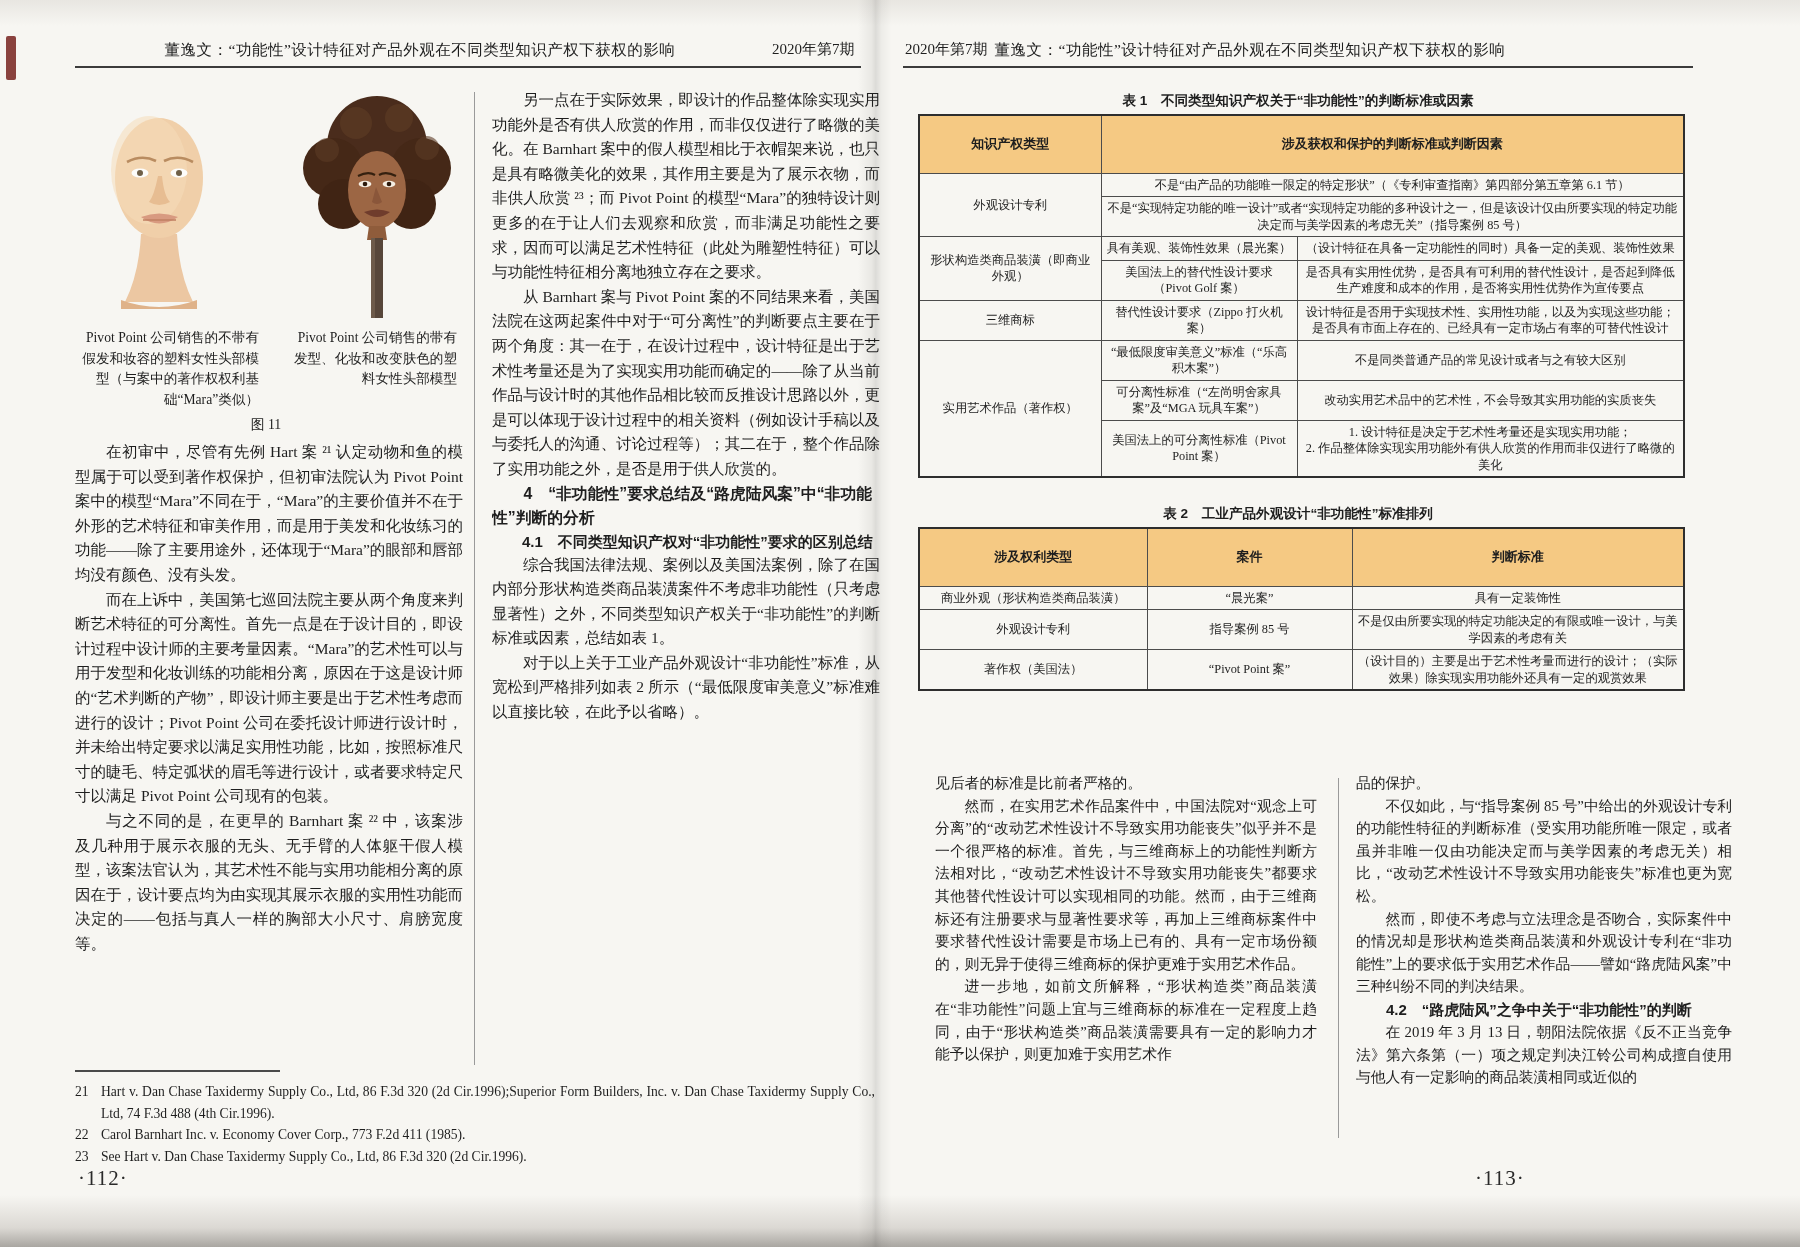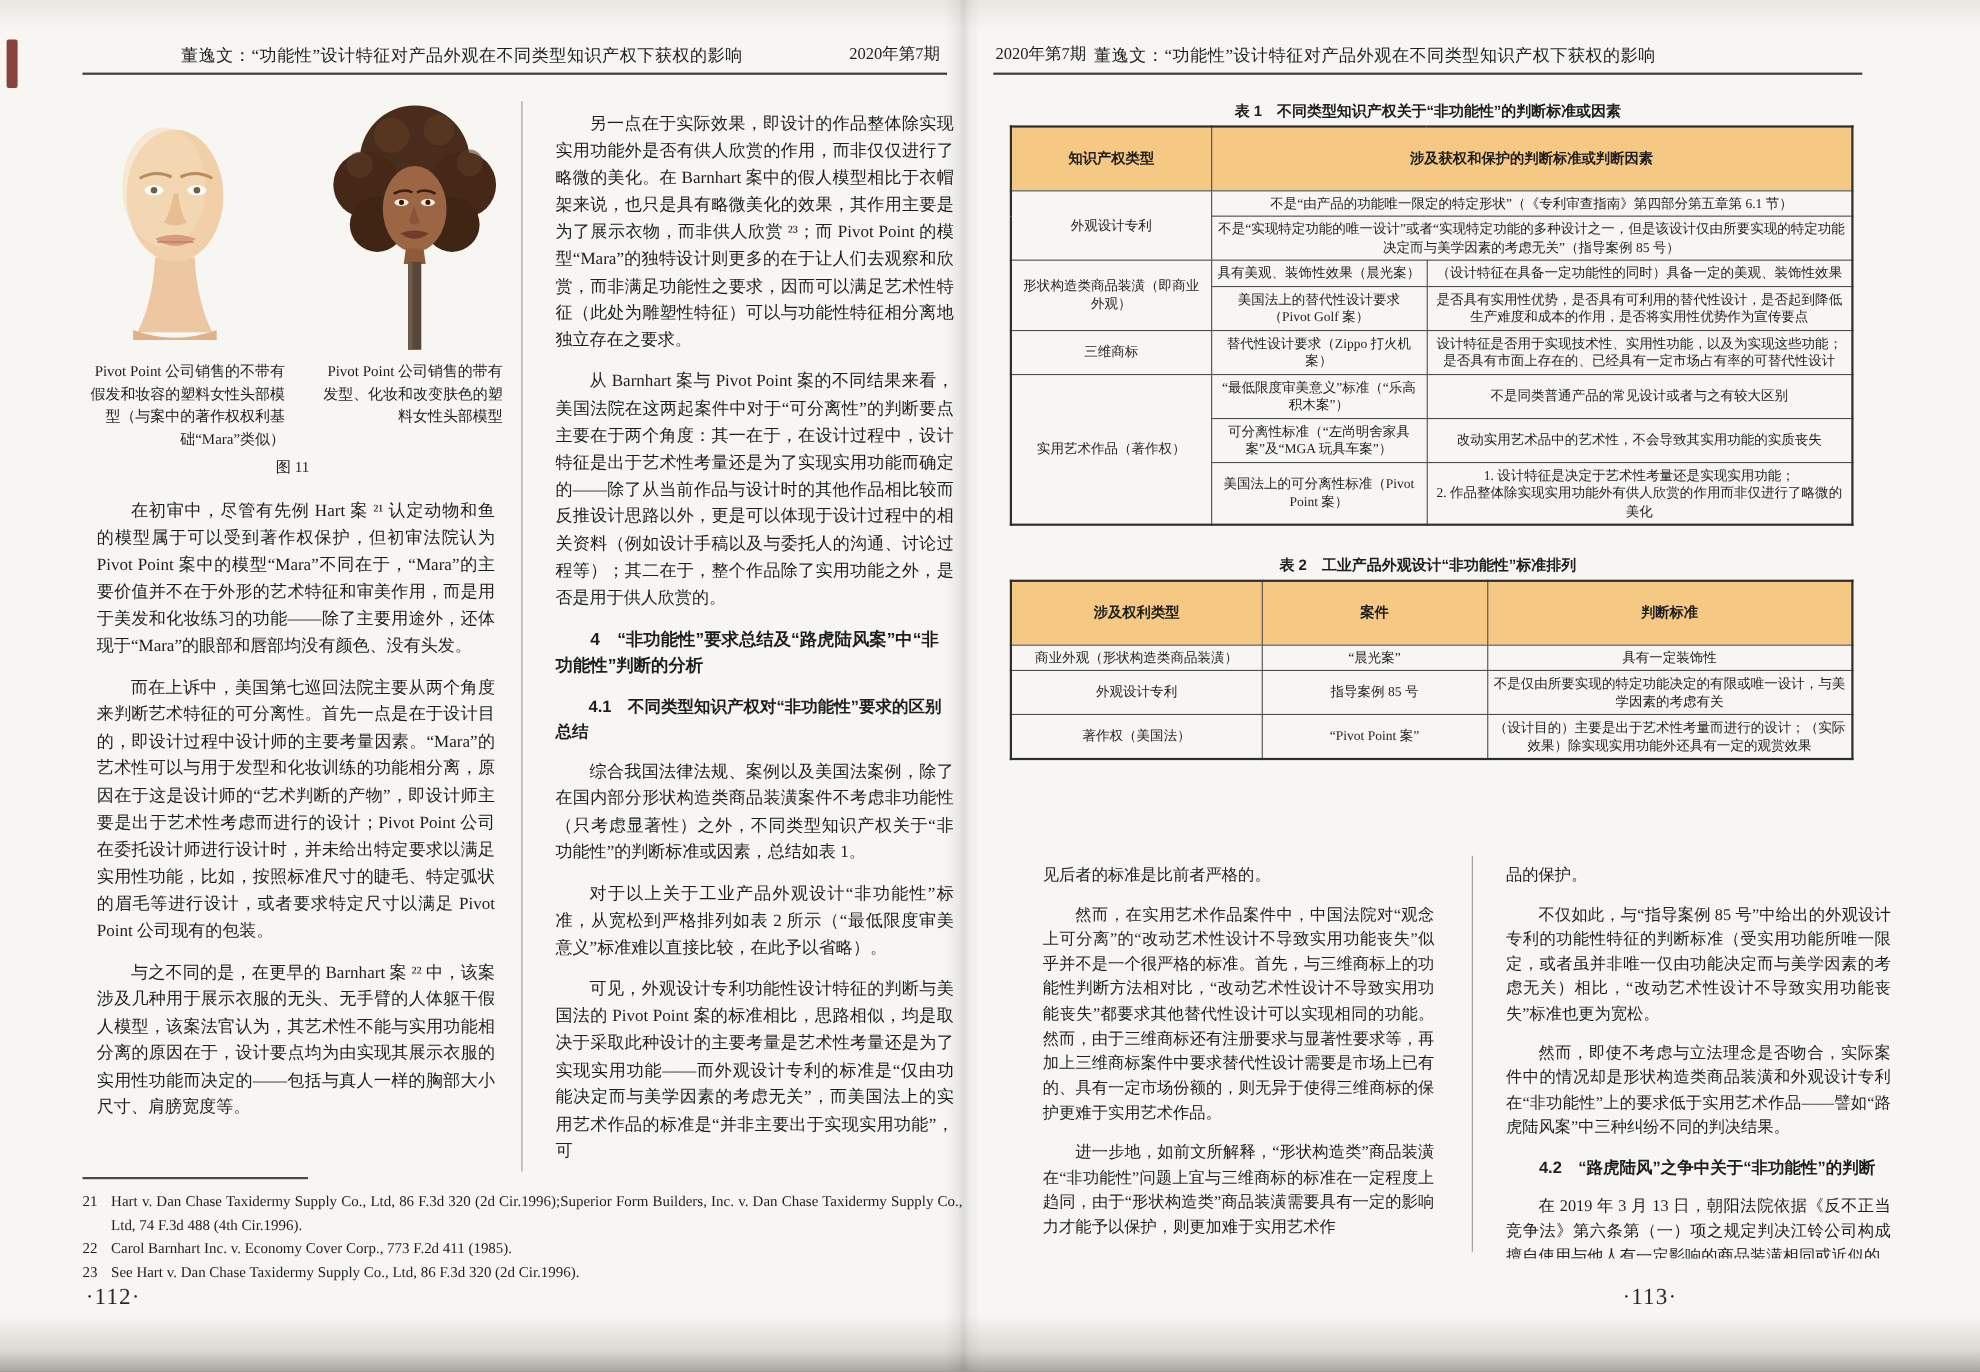--- a/index.html
+++ b/index.html
@@ -10,21 +10,21 @@
   }
   .gutter{position:absolute;left:858px;top:0;width:34px;height:100%;
     background:linear-gradient(to right,rgba(0,0,0,0) 0%,rgba(0,0,0,.06) 40%,rgba(0,0,0,.11) 52%,rgba(0,0,0,.04) 70%,rgba(0,0,0,0) 100%);}
   .scan-mark{position:absolute;left:6px;top:36px;width:10px;height:44px;background:#77221f;border-radius:2px;opacity:.85;}
 
   .ph-title{position:absolute;top:40px;font-size:15.5px;letter-spacing:.5px;text-align:center;white-space:nowrap;}
   .ph-issue{position:absolute;top:40px;font-size:15px;white-space:nowrap;}
   .ph-rule{position:absolute;height:2px;background:#3c3c3c;}
 
   .col{position:absolute;overflow:hidden;text-align:justify;}
-  .col p{margin:13px;text-indent:2em;}
+  .col p{margin:0;text-indent:2em;}
   .col p.noindent{text-indent:0;}
   .lp-body{font-size:15.5px;line-height:24.6px;}
   .rp-body{font-size:14.8px;line-height:22.6px;}
   .h-sec{font-family:"Liberation Sans","DejaVu Sans",sans-serif;font-weight:bold;font-size:15.8px;line-height:24px;margin:9px 0 5px;text-indent:0;text-align:left;}
   .h-sub{font-family:"Liberation Sans","DejaVu Sans",sans-serif;font-weight:bold;font-size:15px;line-height:23px;margin:4px 0 4px;text-indent:0;text-align:left;}
   .col-divider{position:absolute;width:1px;background:#9a9a9a;}
 
   .figure{position:absolute;left:75px;top:88px;width:382px;}
   .fig-imgs{display:flex;justify-content:space-between;align-items:flex-end;padding:0 4px;}
   .fig-caps{display:flex;justify-content:space-between;margin-top:8px;}
@@ -112,21 +112,20 @@
 
     <div class="col-divider" style="left:474px;top:92px;height:973px;"></div>
 
     <div class="col lp-body" style="left:492px;top:88px;width:388px;height:978px;">
       <p>另一点在于实际效果，即设计的作品整体除实现实用功能外是否有供人欣赏的作用，而非仅仅进行了略微的美化。在 Barnhart 案中的假人模型相比于衣帽架来说，也只是具有略微美化的效果，其作用主要是为了展示衣物，而非供人欣赏 ²³；而 Pivot Point 的模型“Mara”的独特设计则更多的在于让人们去观察和欣赏，而非满足功能性之要求，因而可以满足艺术性特征（此处为雕塑性特征）可以与功能性特征相分离地独立存在之要求。</p>
       <p>从 Barnhart 案与 Pivot Point 案的不同结果来看，美国法院在这两起案件中对于“可分离性”的判断要点主要在于两个角度：其一在于，在设计过程中，设计特征是出于艺术性考量还是为了实现实用功能而确定的——除了从当前作品与设计时的其他作品相比较而反推设计思路以外，更是可以体现于设计过程中的相关资料（例如设计手稿以及与委托人的沟通、讨论过程等）；其二在于，整个作品除了实用功能之外，是否是用于供人欣赏的。</p>
       <p class="h-sec">4　“非功能性”要求总结及“路虎陆风案”中“非功能性”判断的分析</p>
       <p class="h-sub">4.1　不同类型知识产权对“非功能性”要求的区别总结</p>
       <p>综合我国法律法规、案例以及美国法案例，除了在国内部分形状构造类商品装潢案件不考虑非功能性（只考虑显著性）之外，不同类型知识产权关于“非功能性”的判断标准或因素，总结如表 1。</p>
       <p>对于以上关于工业产品外观设计“非功能性”标准，从宽松到严格排列如表 2 所示（“最低限度审美意义”标准难以直接比较，在此予以省略）。</p>
-      <p>可见，外观设计专利功能性设计特征的判断与美国法的 Pivot Point 案的标准相比，思路相似，均是取决于采取此种设计的主要考量是艺术性考量还是为了实现实用功能——而外观设计专利的标准是“仅由功能决定而与美学因素的考虑无关”，而美国法上的实用艺术作品的标准是“并非主要出于实现实用功能”，可</p>
     </div>
 
     <div class="footnotes">
       <div class="fn-rule"></div>
       <div class="fn">
         <span class="fn-num">21</span>
         <span class="fn-text">Hart v. Dan Chase Taxidermy Supply Co., Ltd, 86 F.3d 320 (2d Cir.1996);Superior Form Builders, Inc. v. Dan Chase Taxidermy Supply Co., Ltd, 74 F.3d 488 (4th Cir.1996).</span>
       </div>
       <div class="fn">
         <span class="fn-num">22</span>

